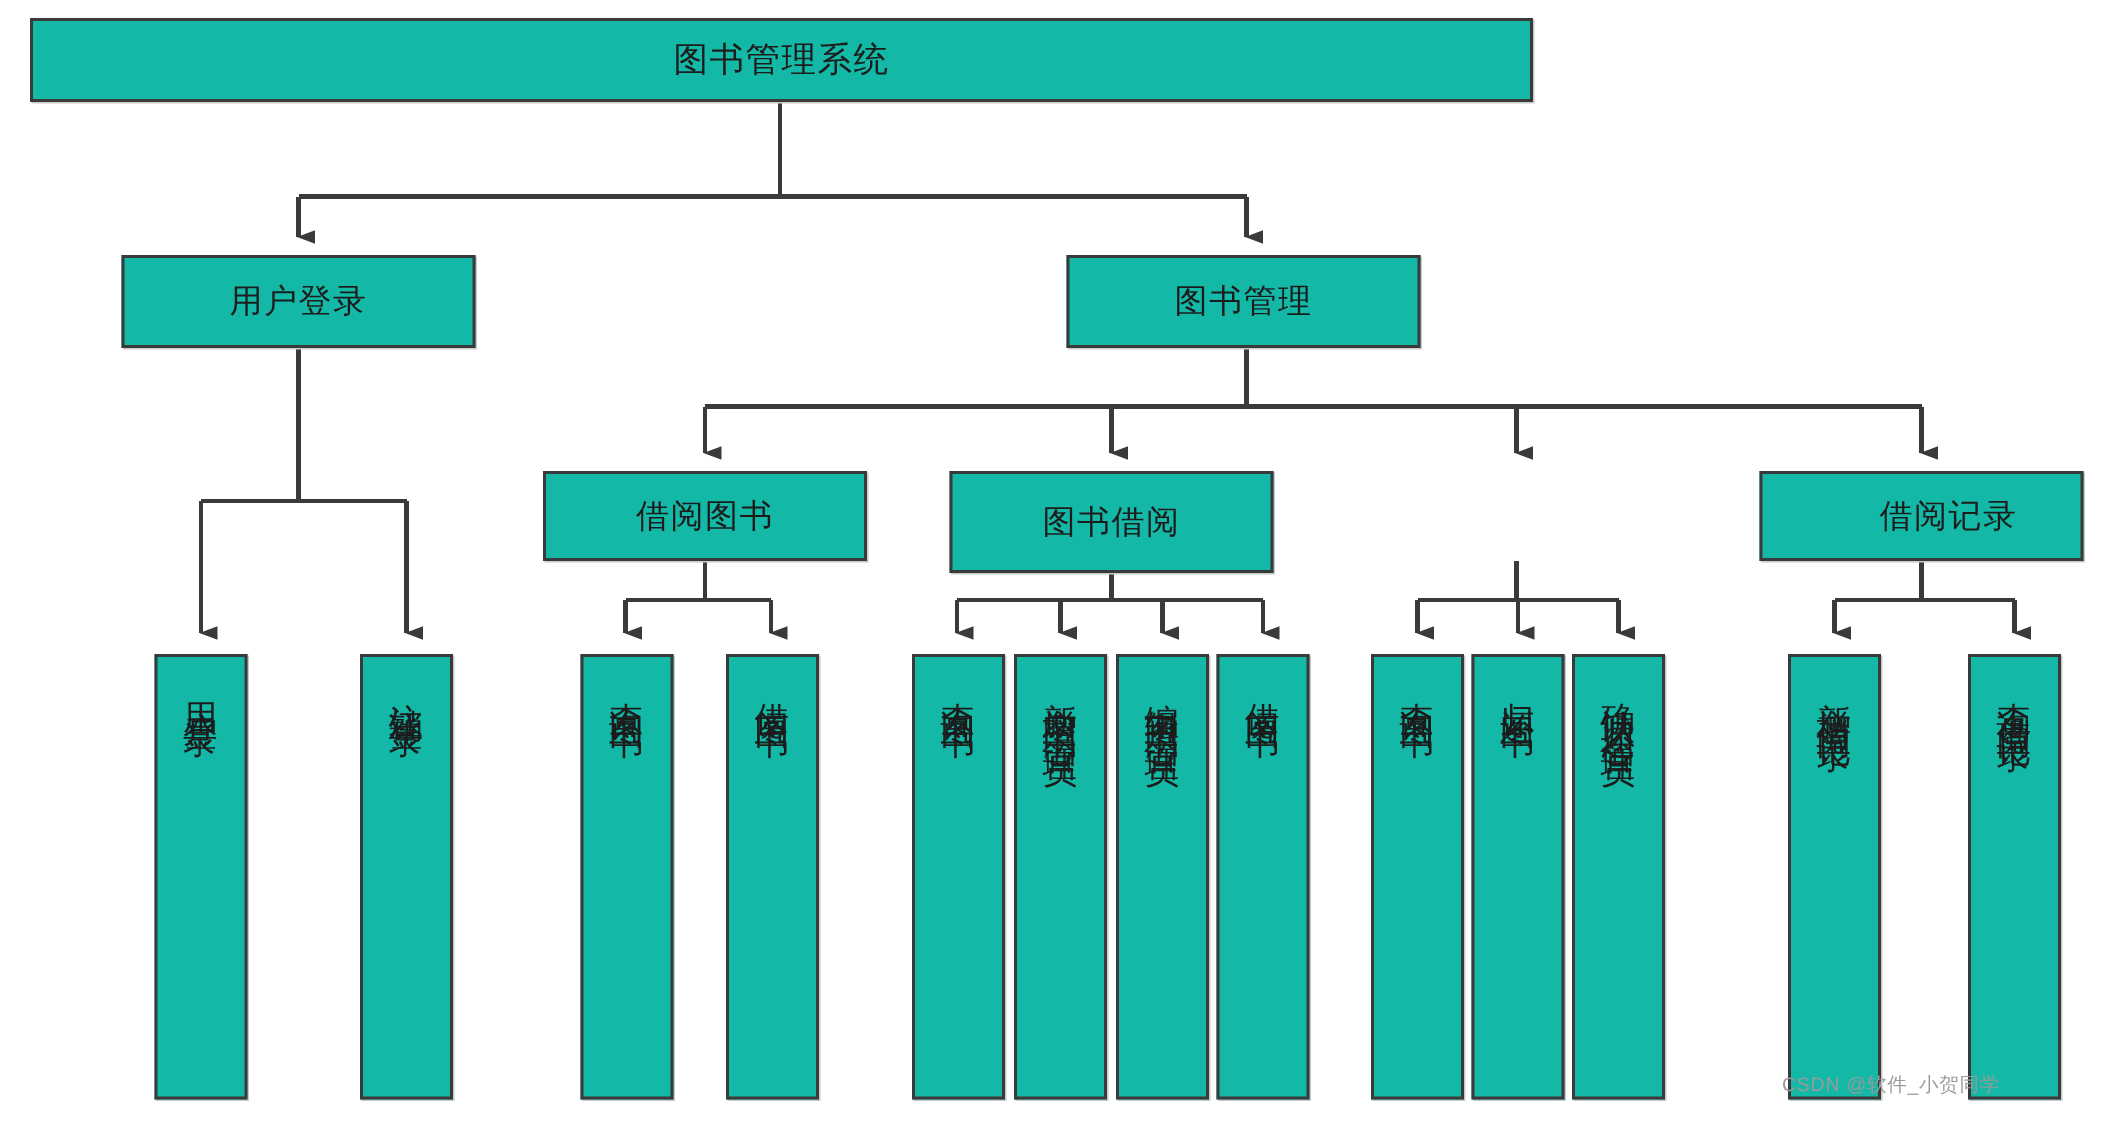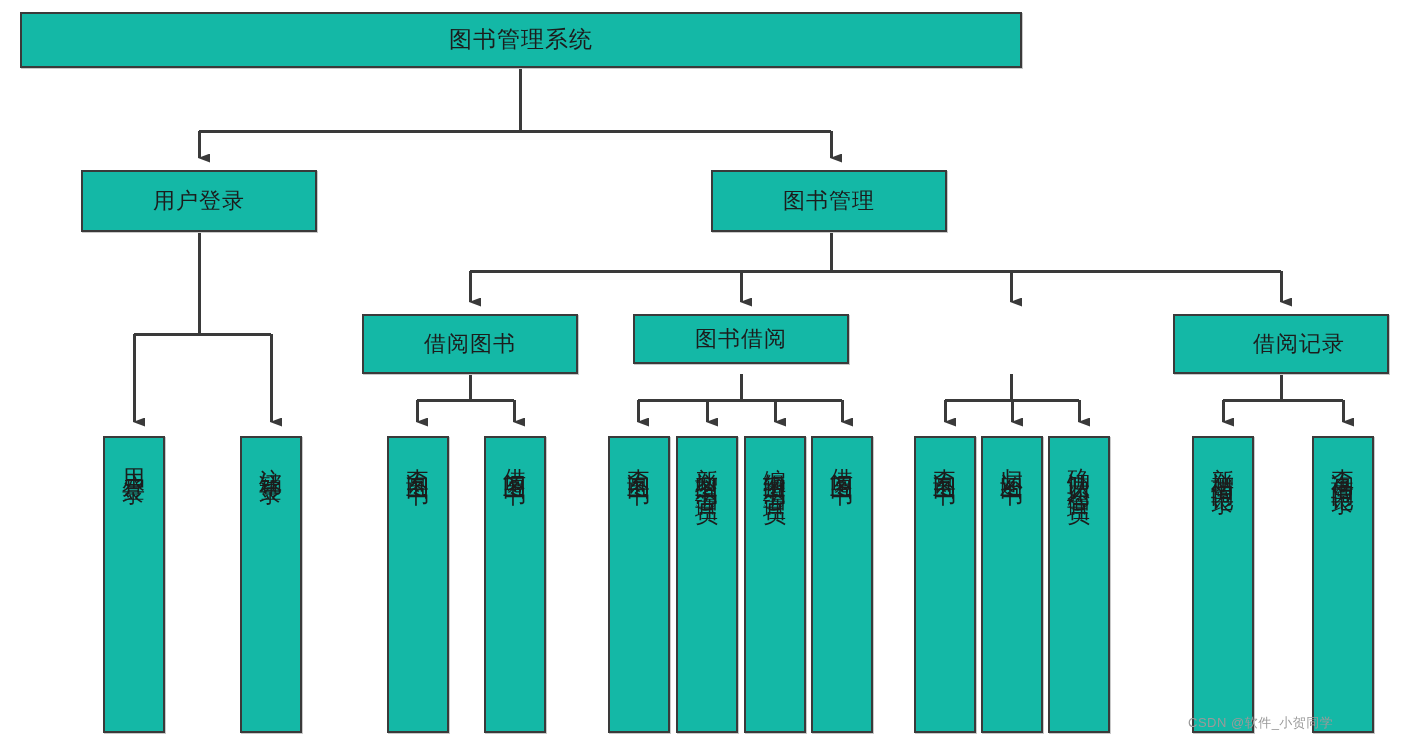--- a/index.html
+++ b/index.html
@@ -113,21 +113,21 @@
   </div>
 
   <div class="node h" style="left:711px;top:170px;width:236px;height:62px;">
     <span class="label">图书管理</span>
   </div>
 
   <div class="node h" style="left:362px;top:314px;width:216px;height:60px;">
     <span class="label">借阅图书</span>
   </div>
 
-  <div class="node h" style="left:633px;top:314px;width:216px;height:50px;">
+  <div class="node h" style="left:633px;top:314px;width:216px;height:68px;">
     <span class="label">图书借阅</span>
   </div>
 
 
   <div class="node h" style="left:1173px;top:314px;width:216px;height:60px;padding-left:36px;">
     <span class="label">借阅记录</span>
   </div>
 
   <div class="node v" style="left:103px;top:436px;width:62px;height:297px;">
     <span class="label">用户登录</span>

